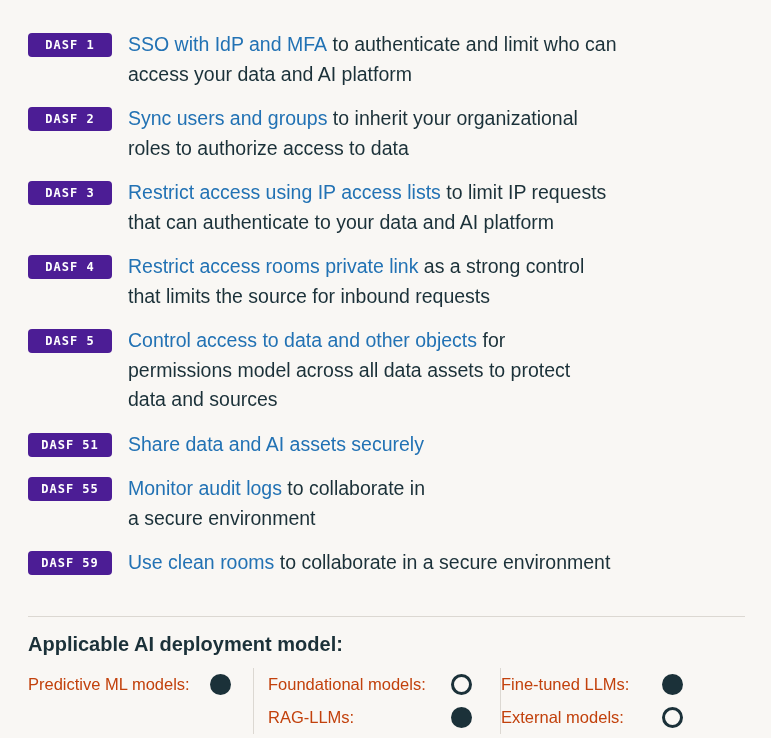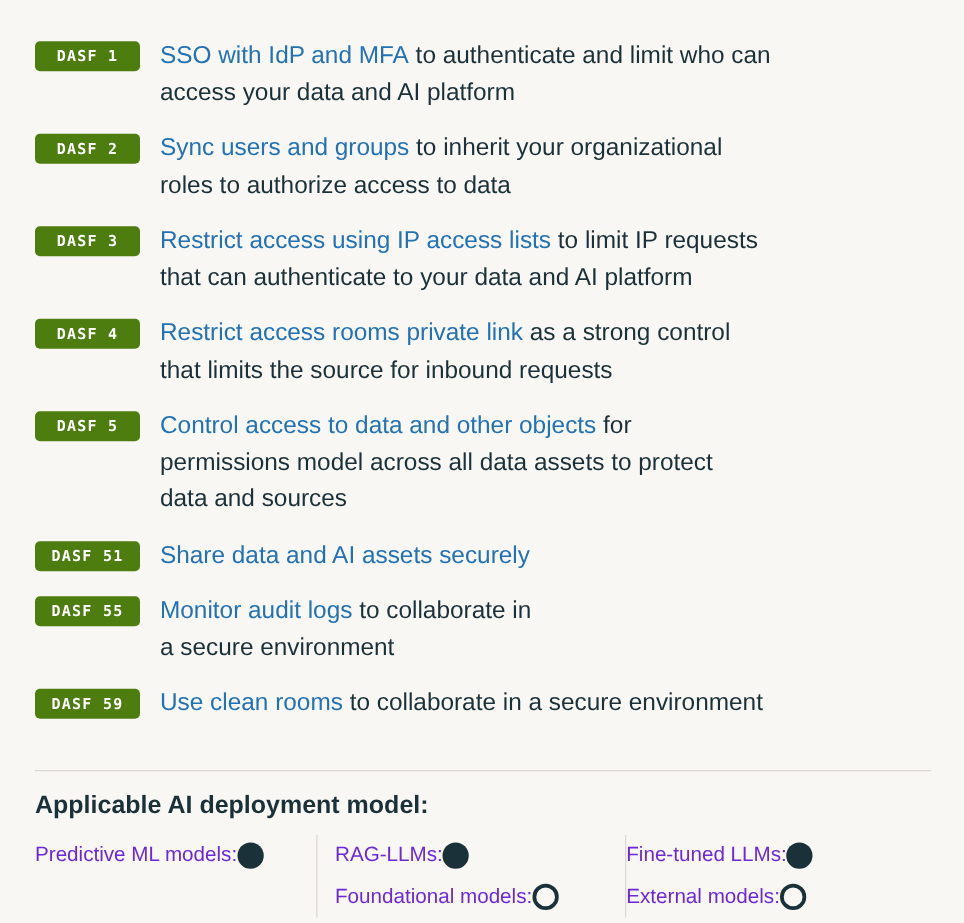--- a/index.html
+++ b/index.html
@@ -28,21 +28,21 @@
   .item {
     display: flex;
     align-items: flex-start;
     margin-bottom: 15px;
   }
 
   .badge {
     flex: 0 0 84px;
     height: 24px;
     margin-top: 3px;
-    background: #4d7c0f;
+    background: #4c1d95;
     border-radius: 4px;
     color: #FFFFFF;
     font-family: "DejaVu Sans Mono", monospace;
     font-size: 12px;
     font-weight: bold;
     letter-spacing: 1px;
     display: flex;
     align-items: center;
     justify-content: center;
   }
@@ -85,22 +85,23 @@
   .legend-col.c1 { width: 225px; padding-right: 22px; }
   .legend-col.c2 { width: 247px; padding-left: 14px; padding-right: 28px;
                    border-left: 1px solid #DCD8D2; }
   .legend-col.c3 { width: 245px; padding-right: 62px;
                    border-left: 1px solid #DCD8D2; }
 
   .legend-cell {
     height: 33px;
     display: flex;
     align-items: center;
+    justify-content: space-between;
     font-size: 16.5px;
-    color: #6d28d9;
+    color: #c2410c;
   }
 
   .circle {
     width: 21px;
     height: 21px;
     border-radius: 50%;
     flex: 0 0 21px;
   }
   .circle[data-icon="filled-circle"] { background: #1B3139; }
   .circle[data-icon="hollow-circle"] { background: transparent; border: 3px solid #1B3139; }
@@ -169,27 +170,27 @@
 
       <div class="legend-col c1">
         <div class="legend-cell">
           <span>Predictive ML models:</span>
           <span class="circle" data-icon="filled-circle"></span>
         </div>
       </div>
 
       <div class="legend-col c2">
         <div class="legend-cell">
+          <span>Foundational models:</span>
+          <span class="circle" data-icon="hollow-circle"></span>
+        </div>
+        <div class="legend-cell">
           <span>RAG-LLMs:</span>
           <span class="circle" data-icon="filled-circle"></span>
         </div>
-        <div class="legend-cell">
-          <span>Foundational models:</span>
-          <span class="circle" data-icon="hollow-circle"></span>
-        </div>
       </div>
 
       <div class="legend-col c3">
         <div class="legend-cell">
           <span>Fine-tuned LLMs:</span>
           <span class="circle" data-icon="filled-circle"></span>
         </div>
         <div class="legend-cell">
           <span>External models:</span>
           <span class="circle" data-icon="hollow-circle"></span>

